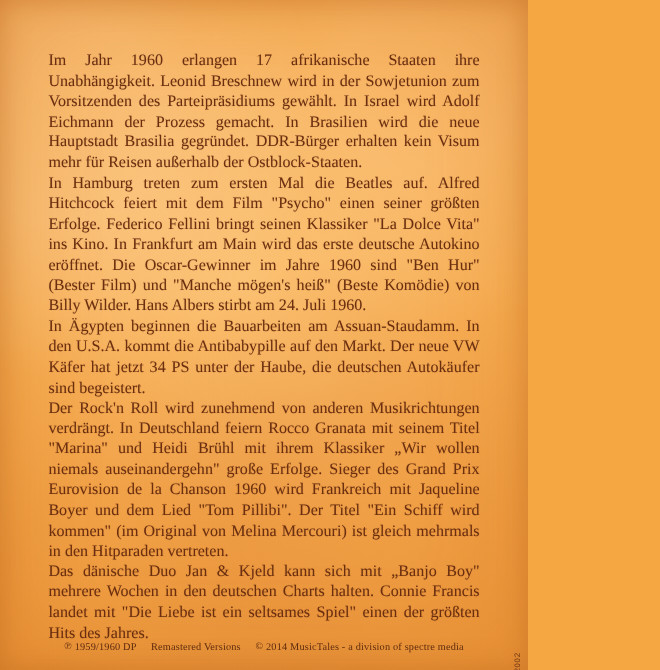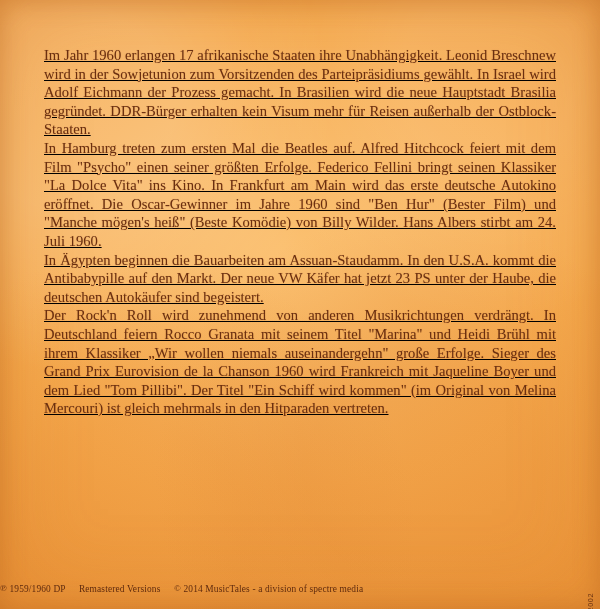--- a/index.html
+++ b/index.html
@@ -10,26 +10,25 @@
     width: 600px;
     height: 609px;
     overflow: hidden;
     font-family: "Liberation Serif", serif;
     background: #f5a842;
   }
 
   
   .card {
     position: relative;
-    width: 600px;
+    width: 480px;
     height: 609px;
     box-sizing: border-box;
     background:
       radial-gradient(ellipse 120% 90% at 48% 42%, #fbc172 0%, #f7ab4e 42%, #ef9a3c 72%, #e8923a 100%);
-    text-decoration: underline;
   }
   
   .card::before {
     content: "";
     position: absolute;
     inset: 0;
     background-image:
       radial-gradient(circle at 12% 18%, rgba(255,255,255,0.18) 0 14%, rgba(255,255,255,0) 36%),
       radial-gradient(circle at 82% 12%, rgba(255,255,255,0.12) 0 12%, rgba(255,255,255,0) 34%),
       radial-gradient(circle at 70% 78%, rgba(214,118,40,0.20) 0 18%, rgba(214,118,40,0) 42%),
@@ -67,20 +66,21 @@
     hyphens: auto;
   }
 
   
   .footer {
     position: absolute;
     left: 0;
     right: 0;
     bottom: 14px;
     z-index: 3;
+    text-align: center;
     color: #5f2a0e;
     font-family: "Liberation Serif", serif;
   }
   .footer-line {
     font-size: 9.4px;
     line-height: 13px;
     letter-spacing: 0.15px;
   }
   .footer-line.small {
     font-size: 7.4px;
@@ -112,22 +112,23 @@
 </style>
 </head>
 <body>
 
 <div class="card">
 
   <div class="inner">
     <div class="body-text">
       <p>Im Jahr 1960 erlangen 17 afrikanische Staaten ihre Unabhängigkeit. Leonid Breschnew wird in der Sowjetunion zum Vorsitzenden des Parteipräsidiums gewählt. In Israel wird Adolf Eichmann der Prozess gemacht. In Brasilien wird die neue Hauptstadt Brasilia gegründet. DDR-Bürger erhalten kein Visum mehr für Reisen außerhalb der Ostblock-Staaten.</p>
       <p>In Hamburg treten zum ersten Mal die Beatles auf. Alfred Hitchcock feiert mit dem Film "Psycho" einen seiner größten Erfolge. Federico Fellini bringt seinen Klassiker "La Dolce Vita" ins Kino. In Frankfurt am Main wird das erste deutsche Autokino eröffnet. Die Oscar-Gewinner im Jahre 1960 sind "Ben Hur" (Bester Film) und "Manche mögen's heiß" (Beste Komödie) von Billy Wilder. Hans Albers stirbt am 24. Juli 1960.</p>
-      <p>In Ägypten beginnen die Bauarbeiten am Assuan-Staudamm. In den U.S.A. kommt die Antibabypille auf den Markt. Der neue VW Käfer hat jetzt 23 PS unter der Haube, die deutschen Autokäufer sind begeistert.</p>
+      <p>In Ägypten beginnen die Bauarbeiten am Assuan-Staudamm. In den U.S.A. kommt die Antibabypille auf den Markt. Der neue VW Käfer hat jetzt 34 PS unter der Haube, die deutschen Autokäufer sind begeistert.</p>
       <p>Der Rock'n Roll wird zunehmend von anderen Musikrichtungen verdrängt. In Deutschland feiern Rocco Granata mit seinem Titel "Marina" und Heidi Brühl mit ihrem Klassiker „Wir wollen niemals auseinandergehn" große Erfolge. Sieger des Grand Prix Eurovision de la Chanson 1960 wird Frankreich mit Jaqueline Boyer und dem Lied "Tom Pillibi". Der Titel "Ein Schiff wird kommen" (im Original von Melina Mercouri) ist gleich mehrmals in den Hitparaden vertreten.</p>
+      <p>Das dänische Duo Jan &amp; Kjeld kann sich mit „Banjo Boy" mehrere Wochen in den deutschen Charts halten. Connie Francis landet mit "Die Liebe ist ein seltsames Spiel" einen der größten Hits des Jahres.</p>
     </div>
   </div>
 
   <div class="footer">
     <div class="footer-line">
       <span class="circ">℗</span>
       <span>1959/1960 DP</span>
       <span class="sep">&nbsp;</span>
       <span>Remastered Versions</span>
       <span class="sep">&nbsp;</span>

